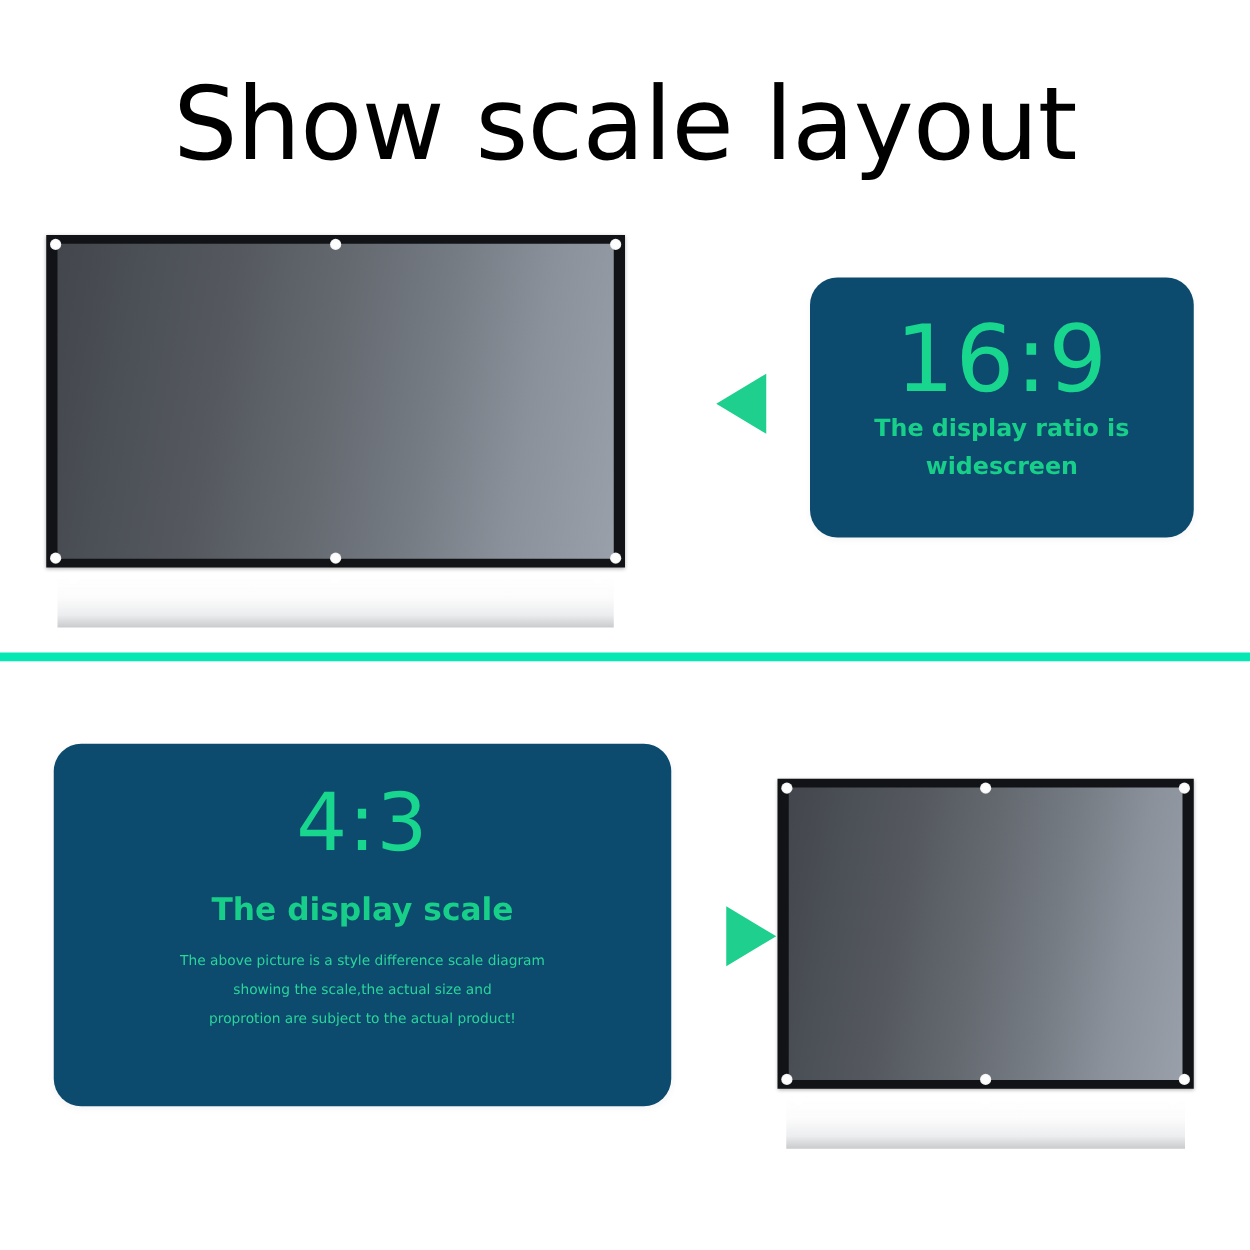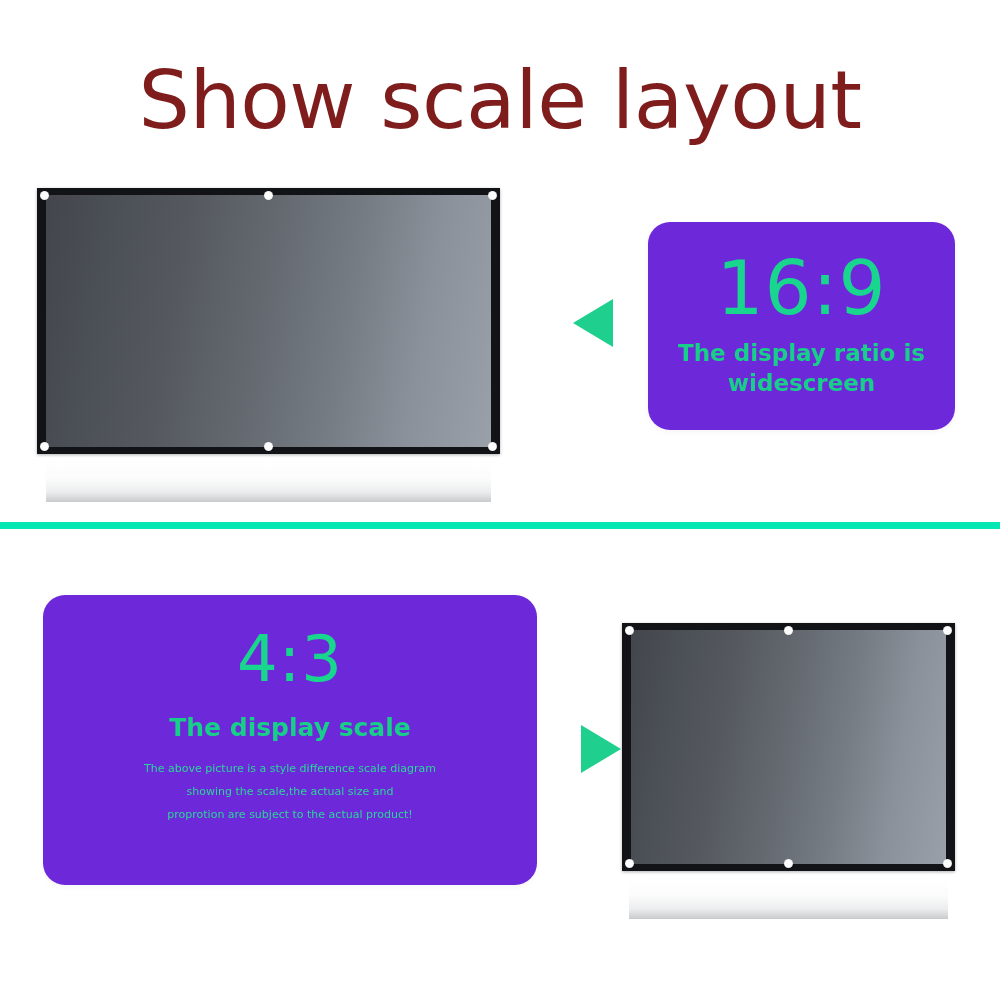--- a/index.html
+++ b/index.html
@@ -28,21 +28,21 @@
   
   .page-title {
     position: absolute;
     left: 0;
     top: 52px;
     width: 1000px;
     text-align: center;
     font-size: 81px;
     line-height: 96px;
     font-weight: 400;
-    color: #7f1d1d;
+    color: #000000;
     letter-spacing: -0.5px;
     white-space: nowrap;
   }
 
   
   .divider {
     position: absolute;
     left: 0;
     top: 522px;
     width: 1000px;
@@ -126,21 +126,21 @@
   .rd-r { right: 2%; }
 
   
   #screen-169 { left: 37px; top: 38px; width: 463px; height: 266px; }
   
   #screen-43  { left: 622px; top: 63px; width: 333px; height: 248px; }
 
   
   .info-card {
     position: absolute;
-    background: #6d28d9;
+    background: #0c4a6e;
     border-radius: 22px;
     box-sizing: border-box;
     box-shadow: 0 2px 6px rgba(0,0,0,0.045);
   }
   #card-169 { left: 648px; top: 72px;  width: 307px; height: 208px; }
   #card-43  { left: 43px;  top: 35px;  width: 494px; height: 290px; }
 
   .ratio-big {
     text-align: center;
     color: #19d68f;
@@ -159,23 +159,22 @@
     margin-top: 24px;
     letter-spacing: 1px;
   }
 
   .ratio-sub {
     text-align: center;
     color: #17cf89;
     font-weight: 700;
   }
   #card-169 .ratio-sub {
-    font-size: 23px;
+    font-size: 19px;
     line-height: 30px;
-    margin-top: 10px;
     padding: 0 14px;
   }
   #card-43 .ratio-sub {
     font-size: 25px;
     line-height: 34px;
     margin-top: 12px;
     padding: 0 16px;
   }
 
   .ratio-note {

